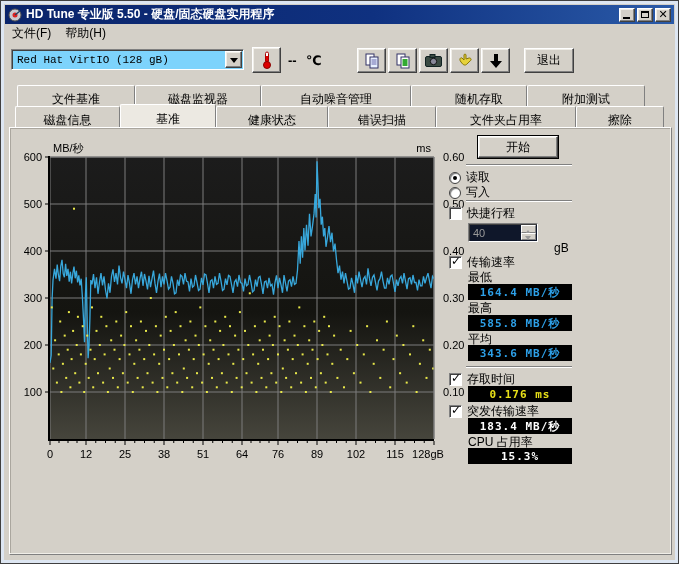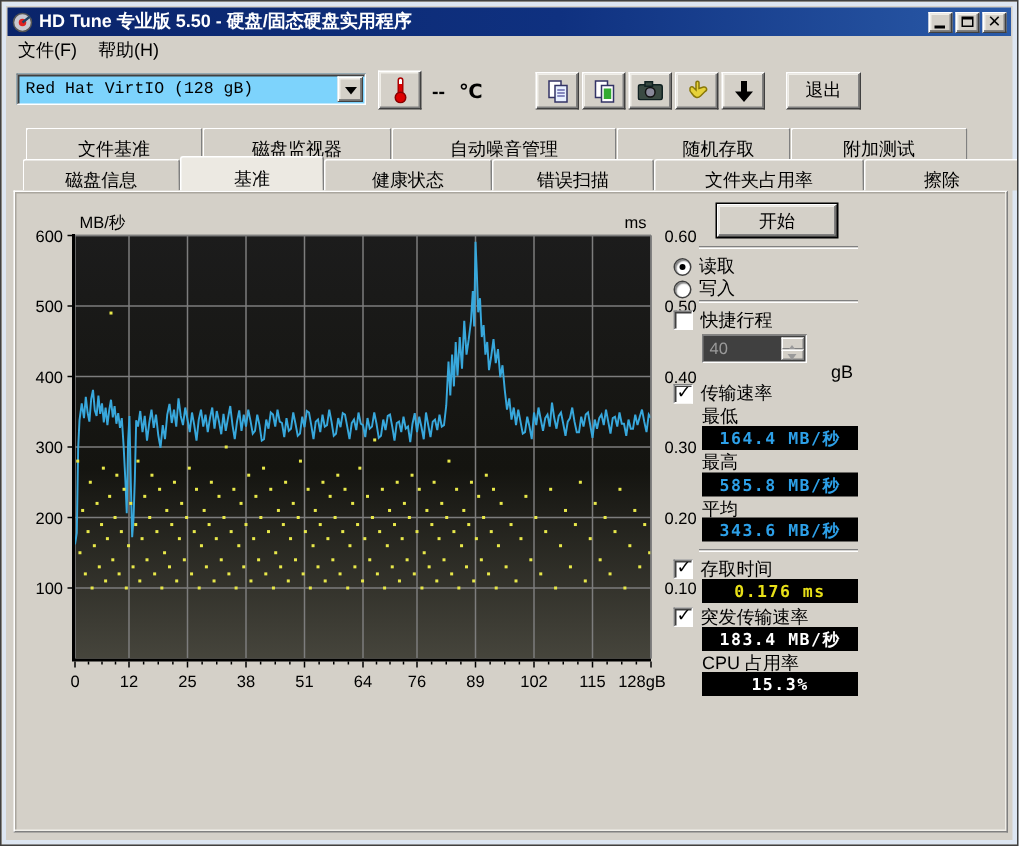--- a/index.html
+++ b/index.html
@@ -51,21 +51,21 @@
          box-shadow:inset -1px -1px 0 #808080,inset 1px 1px 0 #f0eee8, 0 0 0 1px #000;
          font-size:12px;display:flex;align-items:center;justify-content:center;}
   .hsep{position:absolute;left:456px;width:106px;height:2px;border-top:1px solid #808080;border-bottom:1px solid #fff;}
   .ctl{position:absolute;left:439px;display:flex;align-items:center;gap:5px;font-size:12px;white-space:nowrap;}
   .radio{width:12px;height:12px;border-radius:50%;background:#fff;border:1px solid #404040;
          box-shadow:inset 1px 1px 1px #808080;position:relative;flex:none;}
   .radio.checked::after{content:"";position:absolute;left:3px;top:3px;width:4px;height:4px;border-radius:50%;background:#000;}
   .checkbox{width:13px;height:13px;background:#fff;border:1px solid #808080;border-bottom-color:#fff;border-right-color:#fff;
             box-shadow:inset 1px 1px 0 #404040;position:relative;flex:none;}
   .checkbox.checked::after{content:"✓";position:absolute;left:1px;top:-3px;font-size:12px;font-weight:bold;color:#000;}
-  .spinbox{position:absolute;left:458px;top:95px;width:70px;height:19px;background:#404040;
+  .spinbox{position:absolute;left:458px;top:95px;width:70px;height:19px;background:#0f172a;
            border:1px solid #808080;border-bottom-color:#fff;border-right-color:#fff;
            box-shadow:inset 1px 1px 0 #404040;display:flex;align-items:center;}
   .spinbox .num{flex:1;padding-left:4px;font-size:11px;color:#9a9a9a;}
   .spinner-arrows{width:15px;height:15px;margin-right:1px;display:flex;flex-direction:column;}
   .spinner-arrows span{flex:1;background:#d4d0c8;border:1px solid #808080;border-top-color:#fff;border-left-color:#fff;
            position:relative;}
   .spinner-arrows span::after{content:"";position:absolute;left:3px;border:3px solid transparent;}
   .spinner-arrows .up::after{top:1px;border-bottom:4px solid #9a9a9a;}
   .spinner-arrows .dn::after{top:2px;border-top:4px solid #9a9a9a;}
   .stat-label{position:absolute;left:458px;font-size:12px;white-space:nowrap;}
@@ -232,21 +232,21 @@
         </svg>
       <span>错误扫描</span>
     </div>
     <div class="tab" style="width:140px;">
       <svg class="ticon" viewBox="0 0 15 14">
           <path d="M1 3 h5 l1.5 1.5 H14 V12 H1 z" fill="#e8c028" stroke="#875"></path>
           <rect x="1" y="5.5" width="13" height="6.5" fill="#f0d048" stroke="#875"></rect>
         </svg>
       <span>文件夹占用率</span>
     </div>
-    <div class="tab" style="width:104px;">
+    <div class="tab" style="width:88px;">
       <svg class="ticon" viewBox="0 0 15 14">
           <rect x="3.5" y="4" width="8" height="9" fill="#aab" stroke="#445"></rect>
           <rect x="2.5" y="2.2" width="10" height="1.6" fill="#889" stroke="#445"></rect>
           <path d="M6 5.5 v6 M7.7 5.5 v6 M9.4 5.5 v6" stroke="#556"></path>
         </svg>
       <span>擦除</span>
     </div>
   </div>
 
   <div class="panel">

